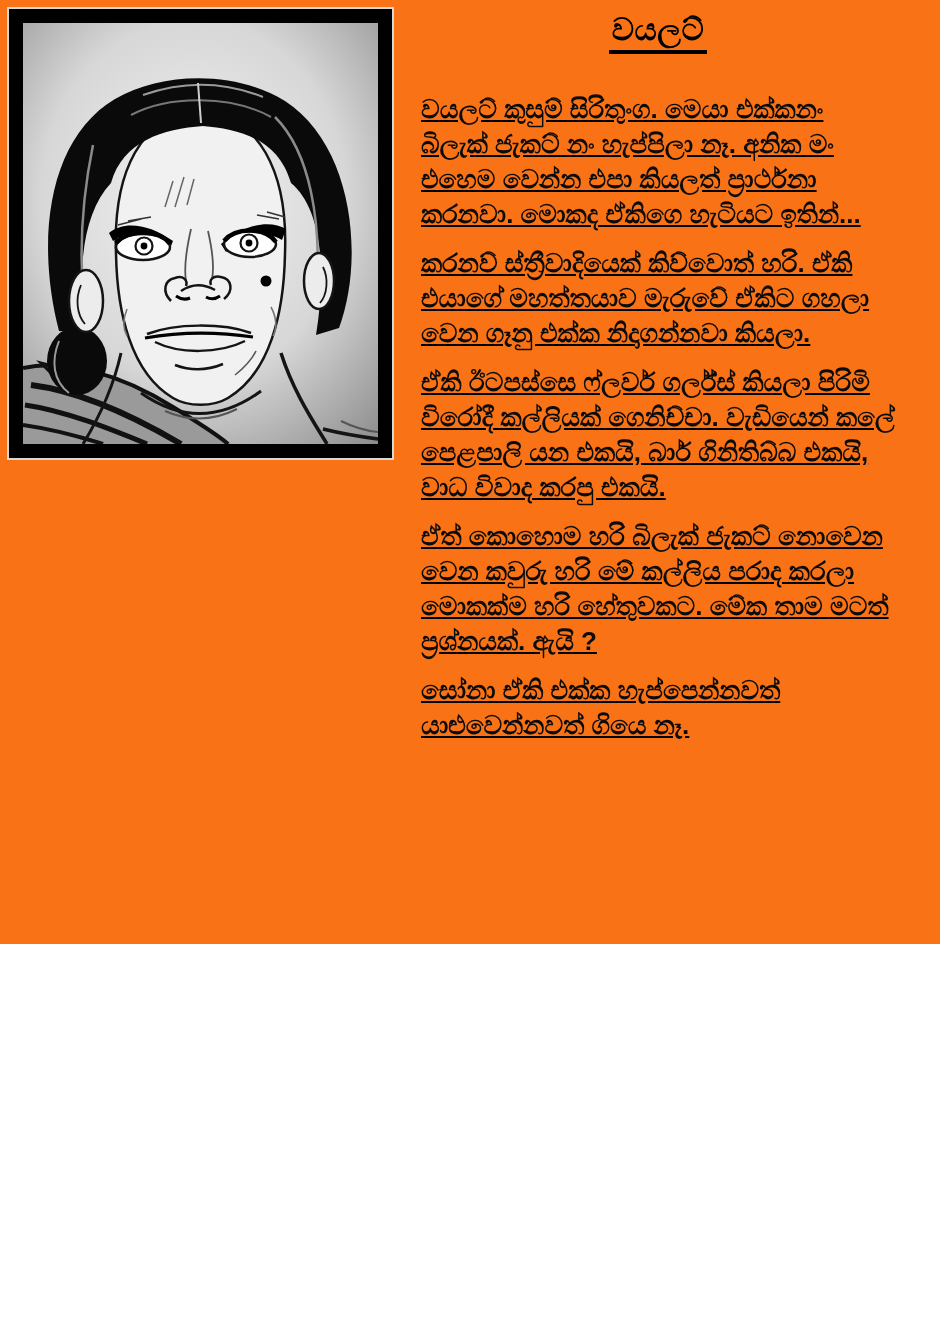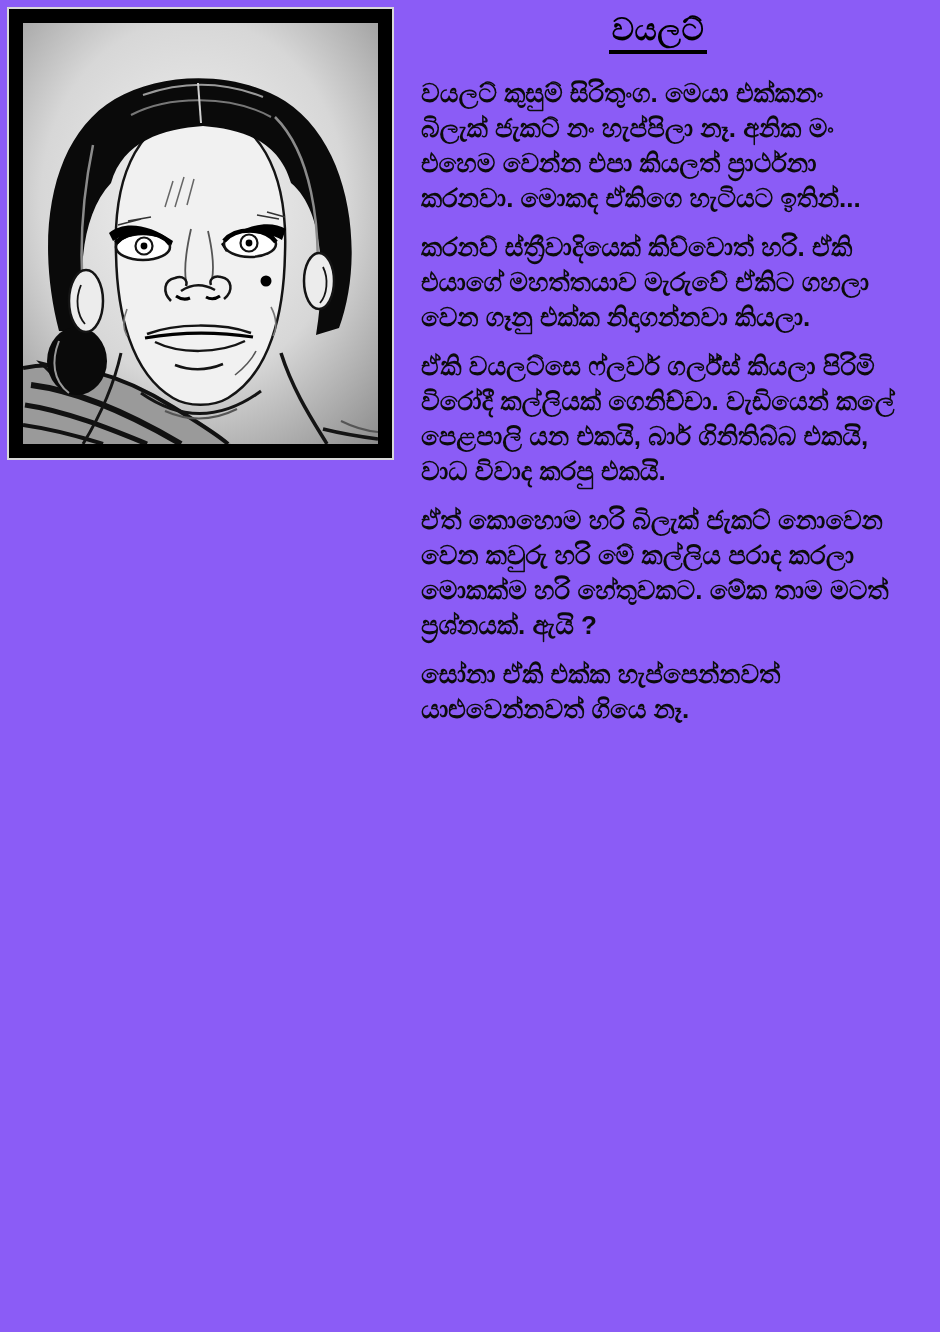--- a/index.html
+++ b/index.html
@@ -1,20 +1,20 @@
 <!DOCTYPE html>
 <html><head>
 <meta charset="utf-8">
 <style>
   html, body { margin: 0; padding: 0; background: #ffffff; }
   .page {
     position: relative;
     width: 940px;
-    height: 1332px;
-    background: #8b5cf6;
+    height: 944px;
+    background: #f97316;
     font-family: "Liberation Sans", "DejaVu Sans", sans-serif;
     overflow: hidden;
   }
   
   .portrait-frame {
     position: absolute;
     left: 9px;
     top: 9px;
     width: 355px;
     height: 421px;
@@ -39,22 +39,23 @@
     color: #000000;
     border-bottom: 4px solid #000000;
     padding: 0 3px 2px 3px;
     letter-spacing: 0.5px;
   }
 
   
   .story {
     position: absolute;
     left: 421px;
-    top: 76px;
+    top: 92px;
     width: 482px;
+    text-decoration: underline;
   }
   .story p {
     margin: 0 0 14px 0;
     font-size: 26px;
     font-weight: bold;
     line-height: 35px;
     color: #0c0c0c;
     white-space: pre-line;
     text-align: left;
   }
@@ -149,21 +150,21 @@
   </div>
 
   <div class="story">
     <p>වයලට් කුසුම් සිරිතුංග. මෙයා එක්කනං
 බිලැක් ජැකට් නං හැප්පිලා නෑ. අනික මං
 එහෙම වෙන්න එපා කියලත් ප්‍රාර්ථනා
 කරනවා. මොකද ඒකිගෙ හැටියට ඉතින්...</p>
     <p>කරනව් ස්ත්‍රීවාදියෙක් කිව්වොත් හරි. ඒකි
 එයාගේ මහත්තයාව මැරුවේ ඒකිට ගහලා
 වෙන ගෑනු එක්ක නිදාගන්නවා කියලා.</p>
-    <p>ඒකි වයලට්සෙ ෆ්ලවර් ගර්ල්ස් කියලා පිරිමි
+    <p>ඒකි ඊටපස්සෙ ෆ්ලවර් ගර්ල්ස් කියලා පිරිමි
 විරෝදී කල්ලියක් ගෙනිච්චා. වැඩියෙන් කලේ
 පෙළපාලි යන එකයි, බාර් ගිනිතිබ්බ එකයි,
 වාධ විවාද කරපු එකයි.</p>
     <p>ඒත් කොහොම හරි බිලැක් ජැකට් නොවෙන
 වෙන කවුරු හරි මේ කල්ලිය පරාද කරලා
 මොකක්ම හරි හේතුවකට. මේක තාම මටත්
 ප්‍රශ්නයක්. ඇයි ?</p>
     <p>සෝනා ඒකි එක්ක හැප්පෙන්නවත්
 යාළුවෙන්නවත් ගියෙ නෑ.</p>
   </div>

